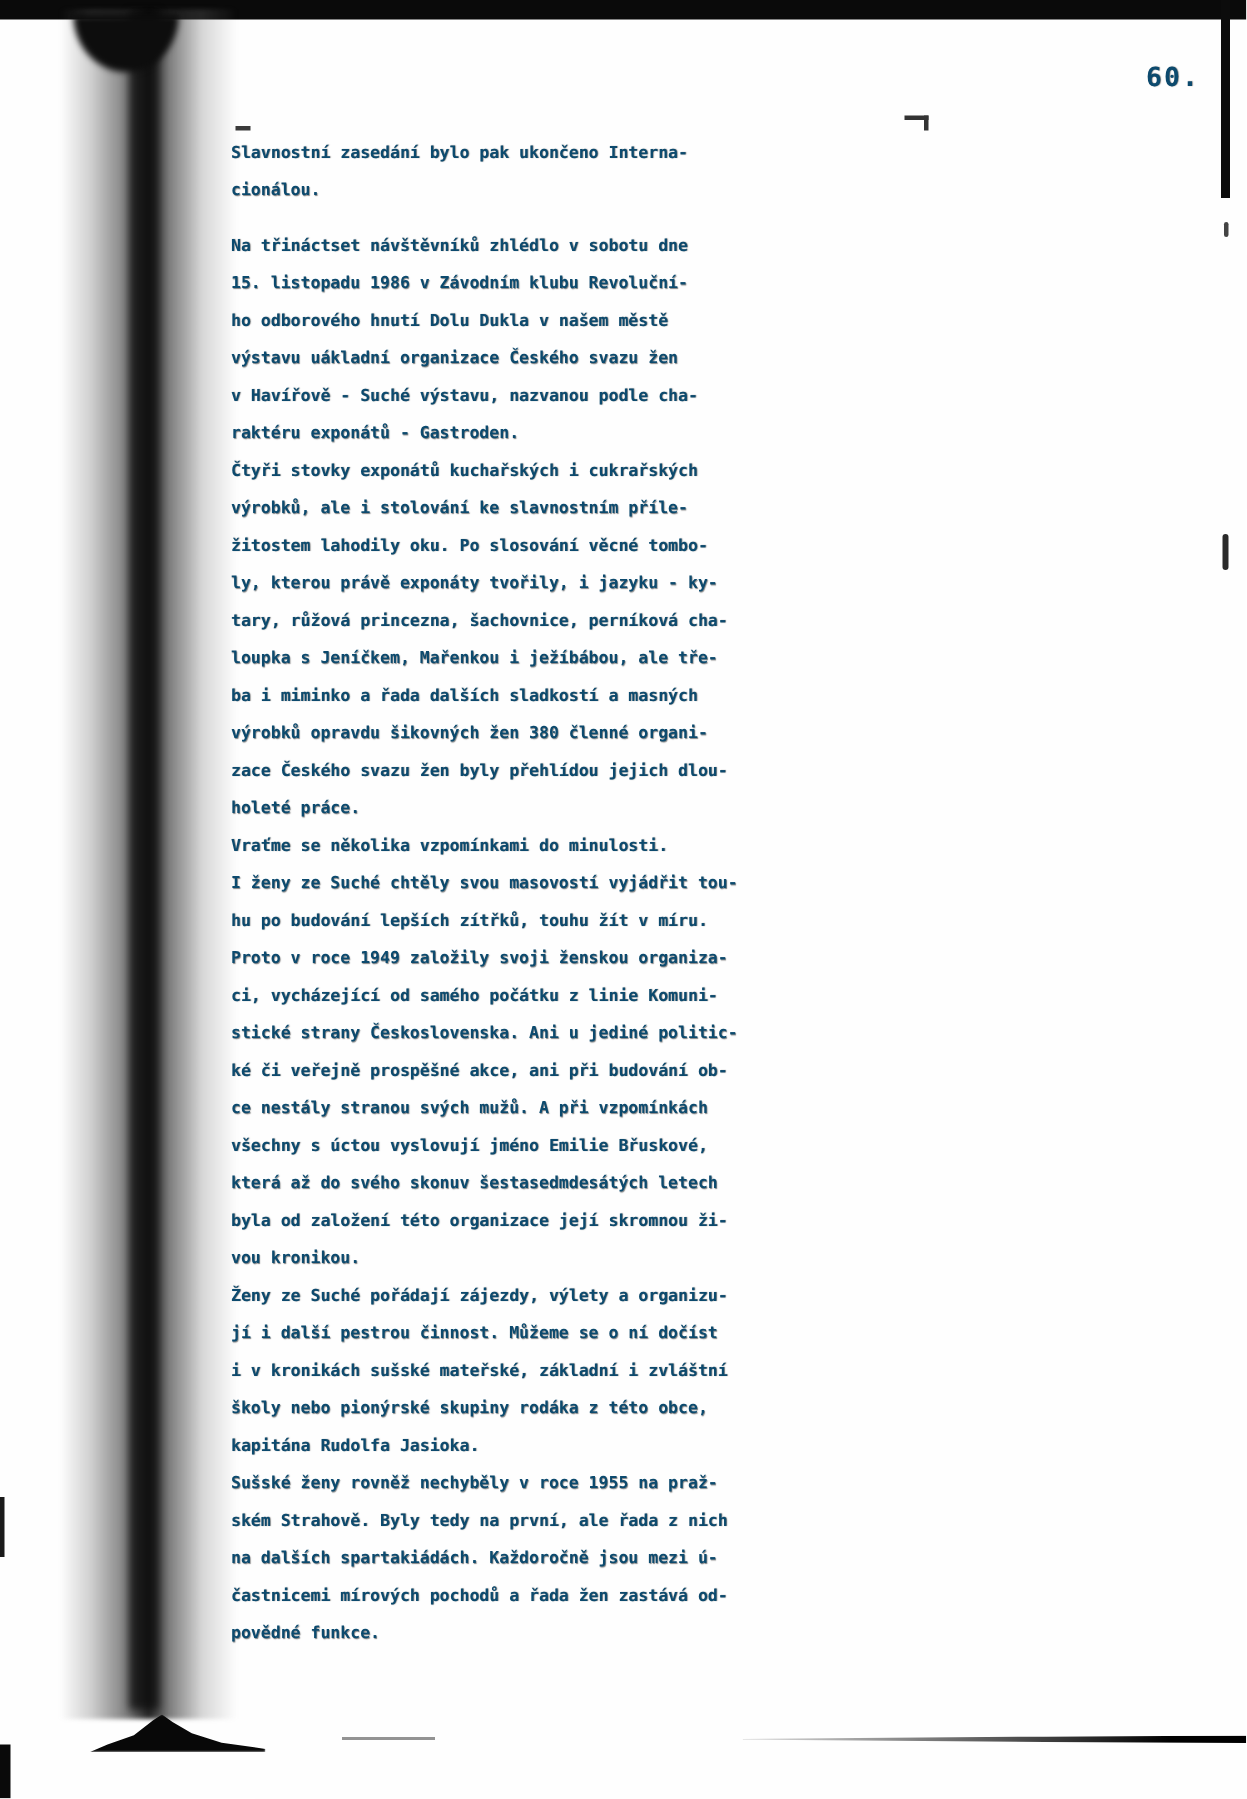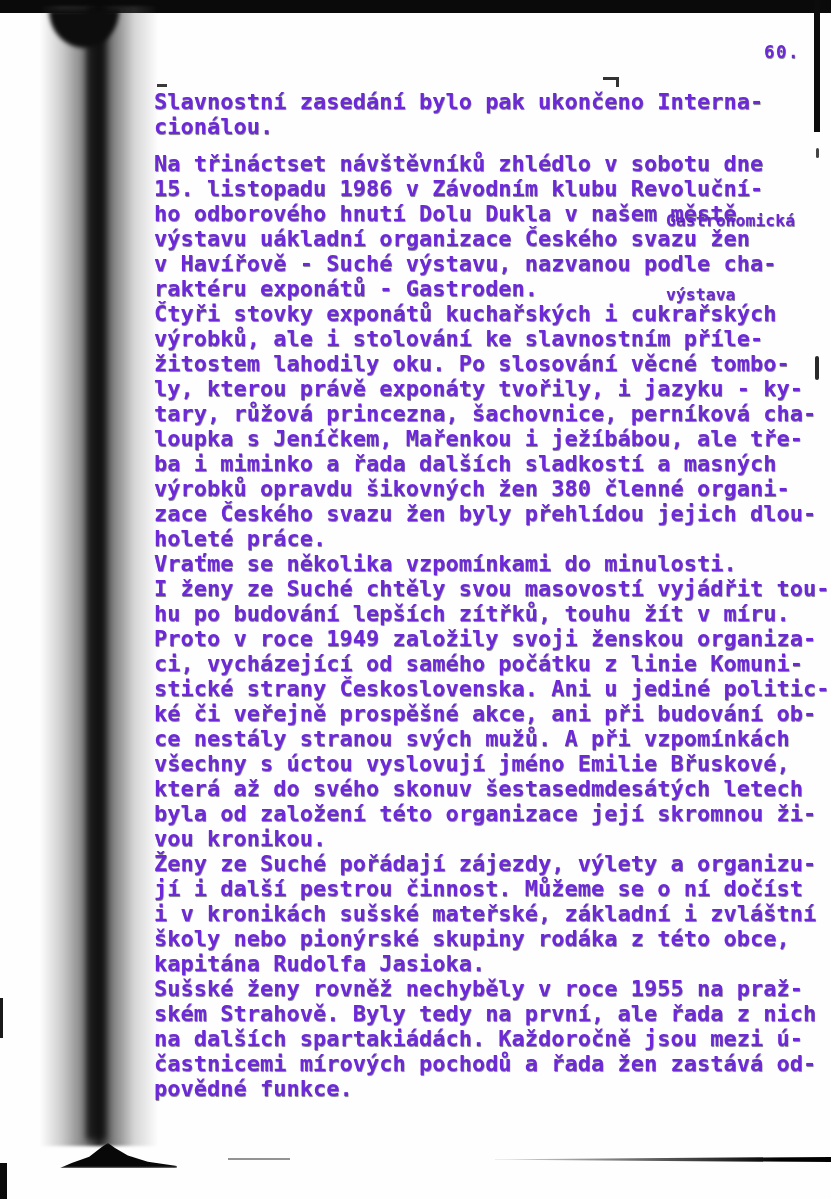--- a/index.html
+++ b/index.html
@@ -73,29 +73,29 @@
   
   .stray-dash   { left: 157px; top: 84px; width: 10px; height: 3px; background: #3a3a3a; filter: blur(0.3px); }
   .stray-hook-h { left: 603px; top: 77px; width: 16px; height: 3px; background: #333; filter: blur(0.3px); }
   .stray-hook-v { left: 616px; top: 77px; width: 3px; height: 10px; background: #333; filter: blur(0.3px); }
 
   
   .typewriter {
     position: absolute;
     font-family: "DejaVu Sans Mono", "Liberation Mono", monospace;
     font-weight: 700;
-    color: #6d28d9;
+    color: #0c4a6e;
     text-shadow: 0.5px 0.5px 0.7px rgba(30,30,30,0.55);
   }
 
   .page-number { left: 764px; top: 42px; font-size: 17.5px; letter-spacing: 1.5px; }
 
   .margin-note { left: 666px; top: 160px; font-size: 16.5px; line-height: 24.5px; white-space: pre; }
 
-  .body-text { left: 154px; top: 89px; font-size: 22px; line-height: 25px; white-space: pre; }
+  .body-text { left: 154px; top: 89px; font-size: 11px; line-height: 25px; white-space: pre; }
   .body-text .paragraph + .paragraph { margin-top: 12px; }
   .body-text .line { height: 25px; }
 </style>
 </head>
 <body>
 
 <div class="page">
 
   <div class="artifact top-bar"></div>
   <div class="artifact binding-band"></div>
@@ -108,20 +108,16 @@
   <div class="artifact bottom-line-right"></div>
   <div class="artifact bottom-line-faint"></div>
   <div class="artifact left-edge-dash"></div>
   <div class="artifact left-edge-bottom"></div>
   <div class="artifact stray-dash"></div>
   <div class="artifact stray-hook-h"></div>
   <div class="artifact stray-hook-v"></div>
 
   <div class="typewriter page-number">60.</div>
 
-  <div class="typewriter margin-note">
-    <div>Gastronomická</div>
-    <div>výstava</div>
-  </div>
 
   <div class="typewriter body-text"><div class="paragraph"><div class="line">Slavnostní zasedání bylo pak ukončeno Interna-</div><div class="line">cionálou.</div></div><div class="paragraph"><div class="line">Na třináctset návštěvníků zhlédlo v sobotu dne</div><div class="line">15. listopadu 1986 v Závodním klubu Revoluční-</div><div class="line">ho odborového hnutí Dolu Dukla v našem městě</div><div class="line">výstavu uákladní organizace Českého svazu žen</div><div class="line">v Havířově - Suché výstavu, nazvanou podle cha-</div><div class="line">raktéru exponátů - Gastroden.</div><div class="line">Čtyři stovky exponátů kuchařských i cukrařských</div><div class="line">výrobků, ale i stolování ke slavnostním příle-</div><div class="line">žitostem lahodily oku. Po slosování věcné tombo-</div><div class="line">ly, kterou právě exponáty tvořily, i jazyku - ky-</div><div class="line">tary, růžová princezna, šachovnice, perníková cha-</div><div class="line">loupka s Jeníčkem, Mařenkou i ježíbábou, ale tře-</div><div class="line">ba i miminko a řada dalších sladkostí a masných</div><div class="line">výrobků opravdu šikovných žen 380 členné organi-</div><div class="line">zace Českého svazu žen byly přehlídou jejich dlou-</div><div class="line">holeté práce.</div><div class="line">Vraťme se několika vzpomínkami do minulosti.</div><div class="line">I ženy ze Suché chtěly svou masovostí vyjádřit tou-</div><div class="line">hu po budování lepších zítřků, touhu žít v míru.</div><div class="line">Proto v roce 1949 založily svoji ženskou organiza-</div><div class="line">ci, vycházející od samého počátku z linie Komuni-</div><div class="line">stické strany Československa. Ani u jediné politic-</div><div class="line">ké či veřejně prospěšné akce, ani při budování ob-</div><div class="line">ce nestály stranou svých mužů. A při vzpomínkách</div><div class="line">všechny s úctou vyslovují jméno Emilie Břuskové,</div><div class="line">která až do svého skonuv šestasedmdesátých letech</div><div class="line">byla od založení této organizace její skromnou ži-</div><div class="line">vou kronikou.</div><div class="line">Ženy ze Suché pořádají zájezdy, výlety a organizu-</div><div class="line">jí i další pestrou činnost. Můžeme se o ní dočíst</div><div class="line">i v kronikách sušské mateřské, základní i zvláštní</div><div class="line">školy nebo pionýrské skupiny rodáka z této obce,</div><div class="line">kapitána Rudolfa Jasioka.</div><div class="line">Sušské ženy rovněž nechyběly v roce 1955 na praž-</div><div class="line">ském Strahově. Byly tedy na první, ale řada z nich</div><div class="line">na dalších spartakiádách. Každoročně jsou mezi ú-</div><div class="line">častnicemi mírových pochodů a řada žen zastává od-</div><div class="line">povědné funkce.</div></div></div>
 
 </div>
 
 </body></html>

